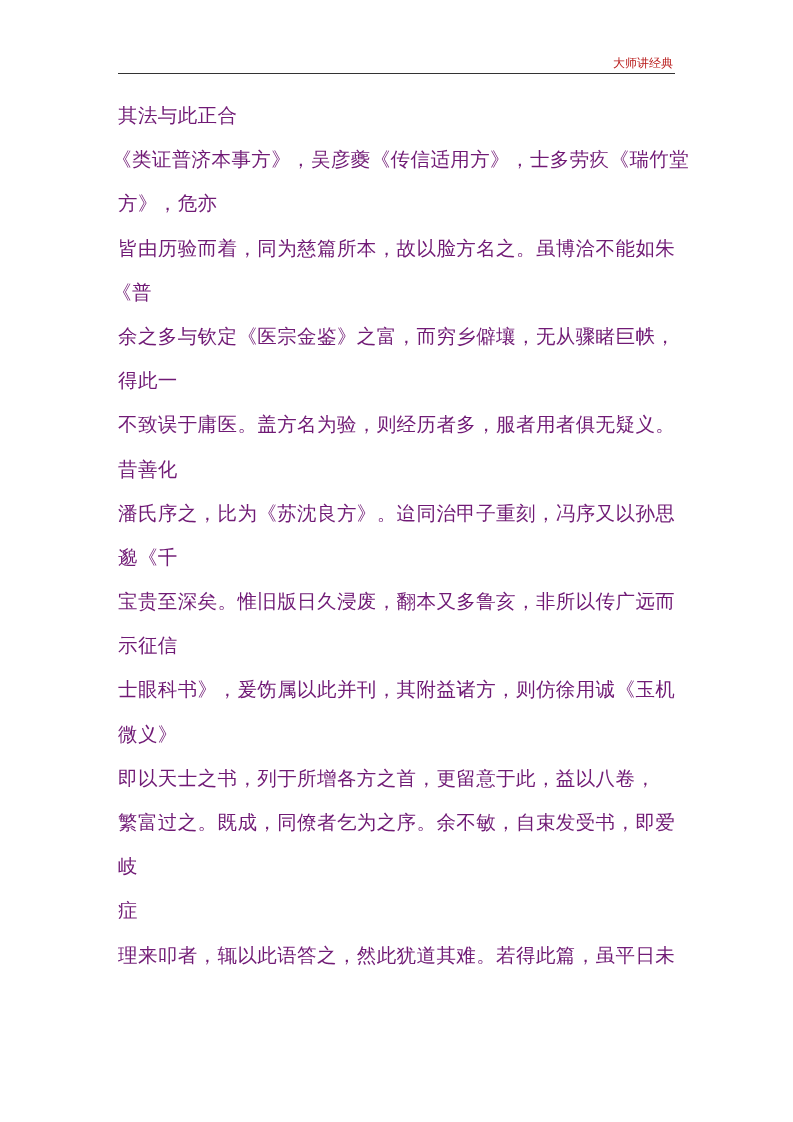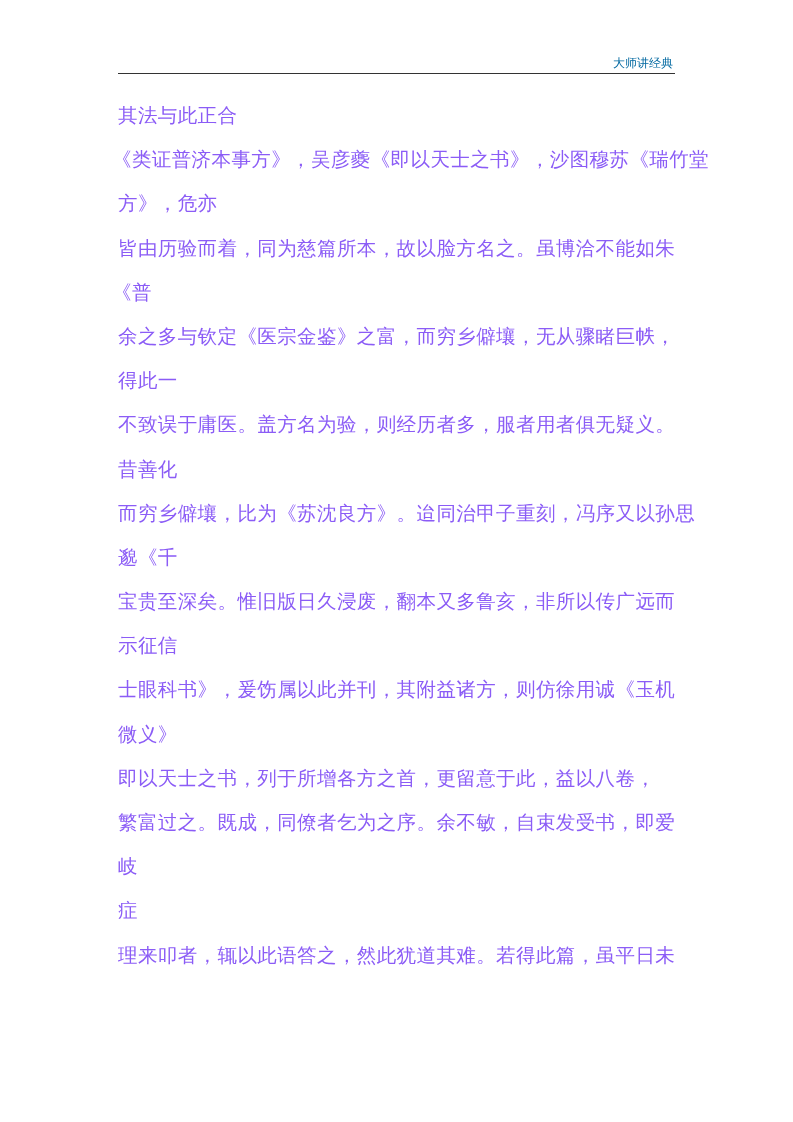--- a/index.html
+++ b/index.html
@@ -23,59 +23,59 @@
       height: 22px;
       border-bottom: 1px solid #333333;
       box-sizing: border-box;
     }
     .header-title {
       position: absolute;
       right: 2px;
       top: 4px;
       font-size: 12px;
       line-height: 14px;
-      color: #0369a1;
+      color: #b91c1c;
       white-space: nowrap;
     }
     .content {
       position: absolute;
       left: 118px;
       top: 98px;
       width: 560px;
     }
     .line {
       height: 44.2px;
       font-size: 19.5px;
       line-height: 36px;
       white-space: nowrap;
       letter-spacing: 0.4px;
-      color: #8b5cf6;
+      color: #701a75;
     }
     .line.indent-bracket {
       margin-left: -6px;
     }
   </style>
 </head>
 <body>
 
 <div class="page-header">
   <span class="header-title">大师讲经典</span>
 </div>
 
 <div class="content">
   <div class="line">其法与此正合</div>
-  <div class="line indent-bracket">《类证普济本事方》，吴彦夔《即以天士之书》，沙图穆苏《瑞竹堂</div>
+  <div class="line indent-bracket">《类证普济本事方》，吴彦夔《传信适用方》，士多劳疚《瑞竹堂</div>
   <div class="line">方》，危亦</div>
   <div class="line">皆由历验而着，同为慈篇所本，故以脸方名之。虽博洽不能如朱</div>
   <div class="line indent-bracket">《普</div>
   <div class="line">余之多与钦定《医宗金鉴》之富，而穷乡僻壤，无从骤睹巨帙，</div>
   <div class="line">得此一</div>
   <div class="line">不致误于庸医。盖方名为验，则经历者多，服者用者俱无疑义。</div>
   <div class="line">昔善化</div>
-  <div class="line">而穷乡僻壤，比为《苏沈良方》。迨同治甲子重刻，冯序又以孙思</div>
+  <div class="line">潘氏序之，比为《苏沈良方》。迨同治甲子重刻，冯序又以孙思</div>
   <div class="line">邈《千</div>
   <div class="line">宝贵至深矣。惟旧版日久浸废，翻本又多鲁亥，非所以传广远而</div>
   <div class="line">示征信</div>
   <div class="line">士眼科书》，爰饬属以此并刊，其附益诸方，则仿徐用诚《玉机</div>
   <div class="line">微义》</div>
   <div class="line">即以天士之书，列于所增各方之首，更留意于此，益以八卷，</div>
   <div class="line">繁富过之。既成，同僚者乞为之序。余不敏，自束发受书，即爱</div>
   <div class="line">岐</div>
   <div class="line">症</div>
   <div class="line">理来叩者，辄以此语答之，然此犹道其难。若得此篇，虽平日未</div>

